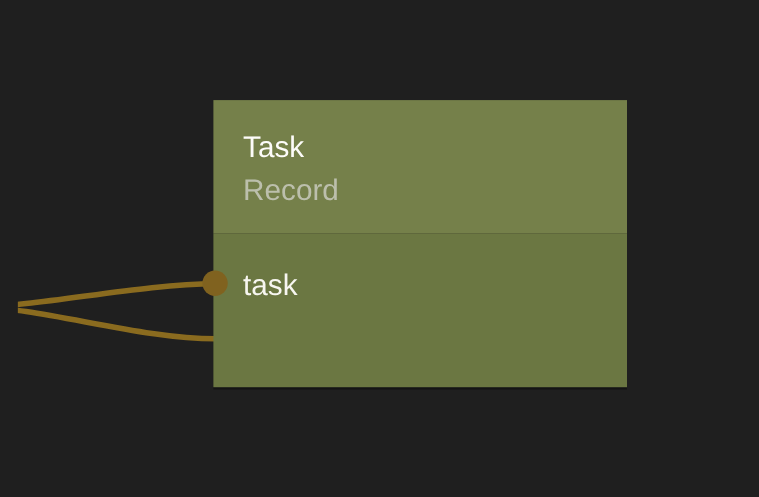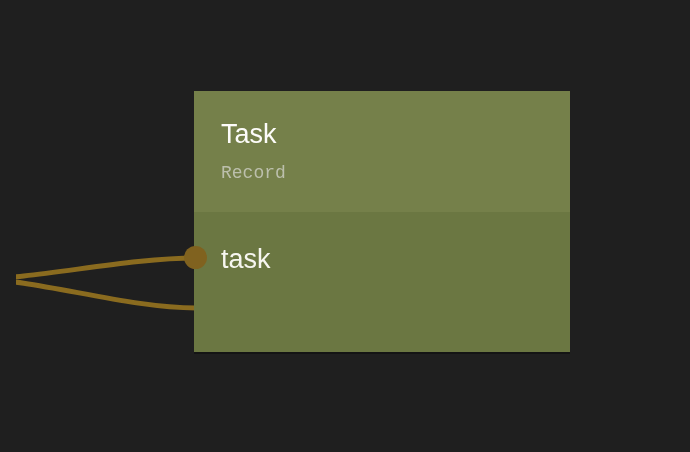--- a/index.html
+++ b/index.html
@@ -35,25 +35,24 @@
     padding: 24px 27px 0 27px;
     color: #f7f6f2;
   }
   .node-title {
     font-size: 27px;
     line-height: 39px;
     color: #fdfcf9;
     white-space: nowrap;
   }
   .node-subtitle {
-    font-size: 18px;
+    font-size: 27px;
     line-height: 39px;
     color: #bcbfac;
     white-space: nowrap;
-    font-family: Liberation Mono, monospace;
   }
   .node-body {
     padding: 22px 0 20px 0;
     min-height: 98px;
   }
   .input-row {
     position: relative;
     height: 50px;
     display: flex;
     align-items: center;

